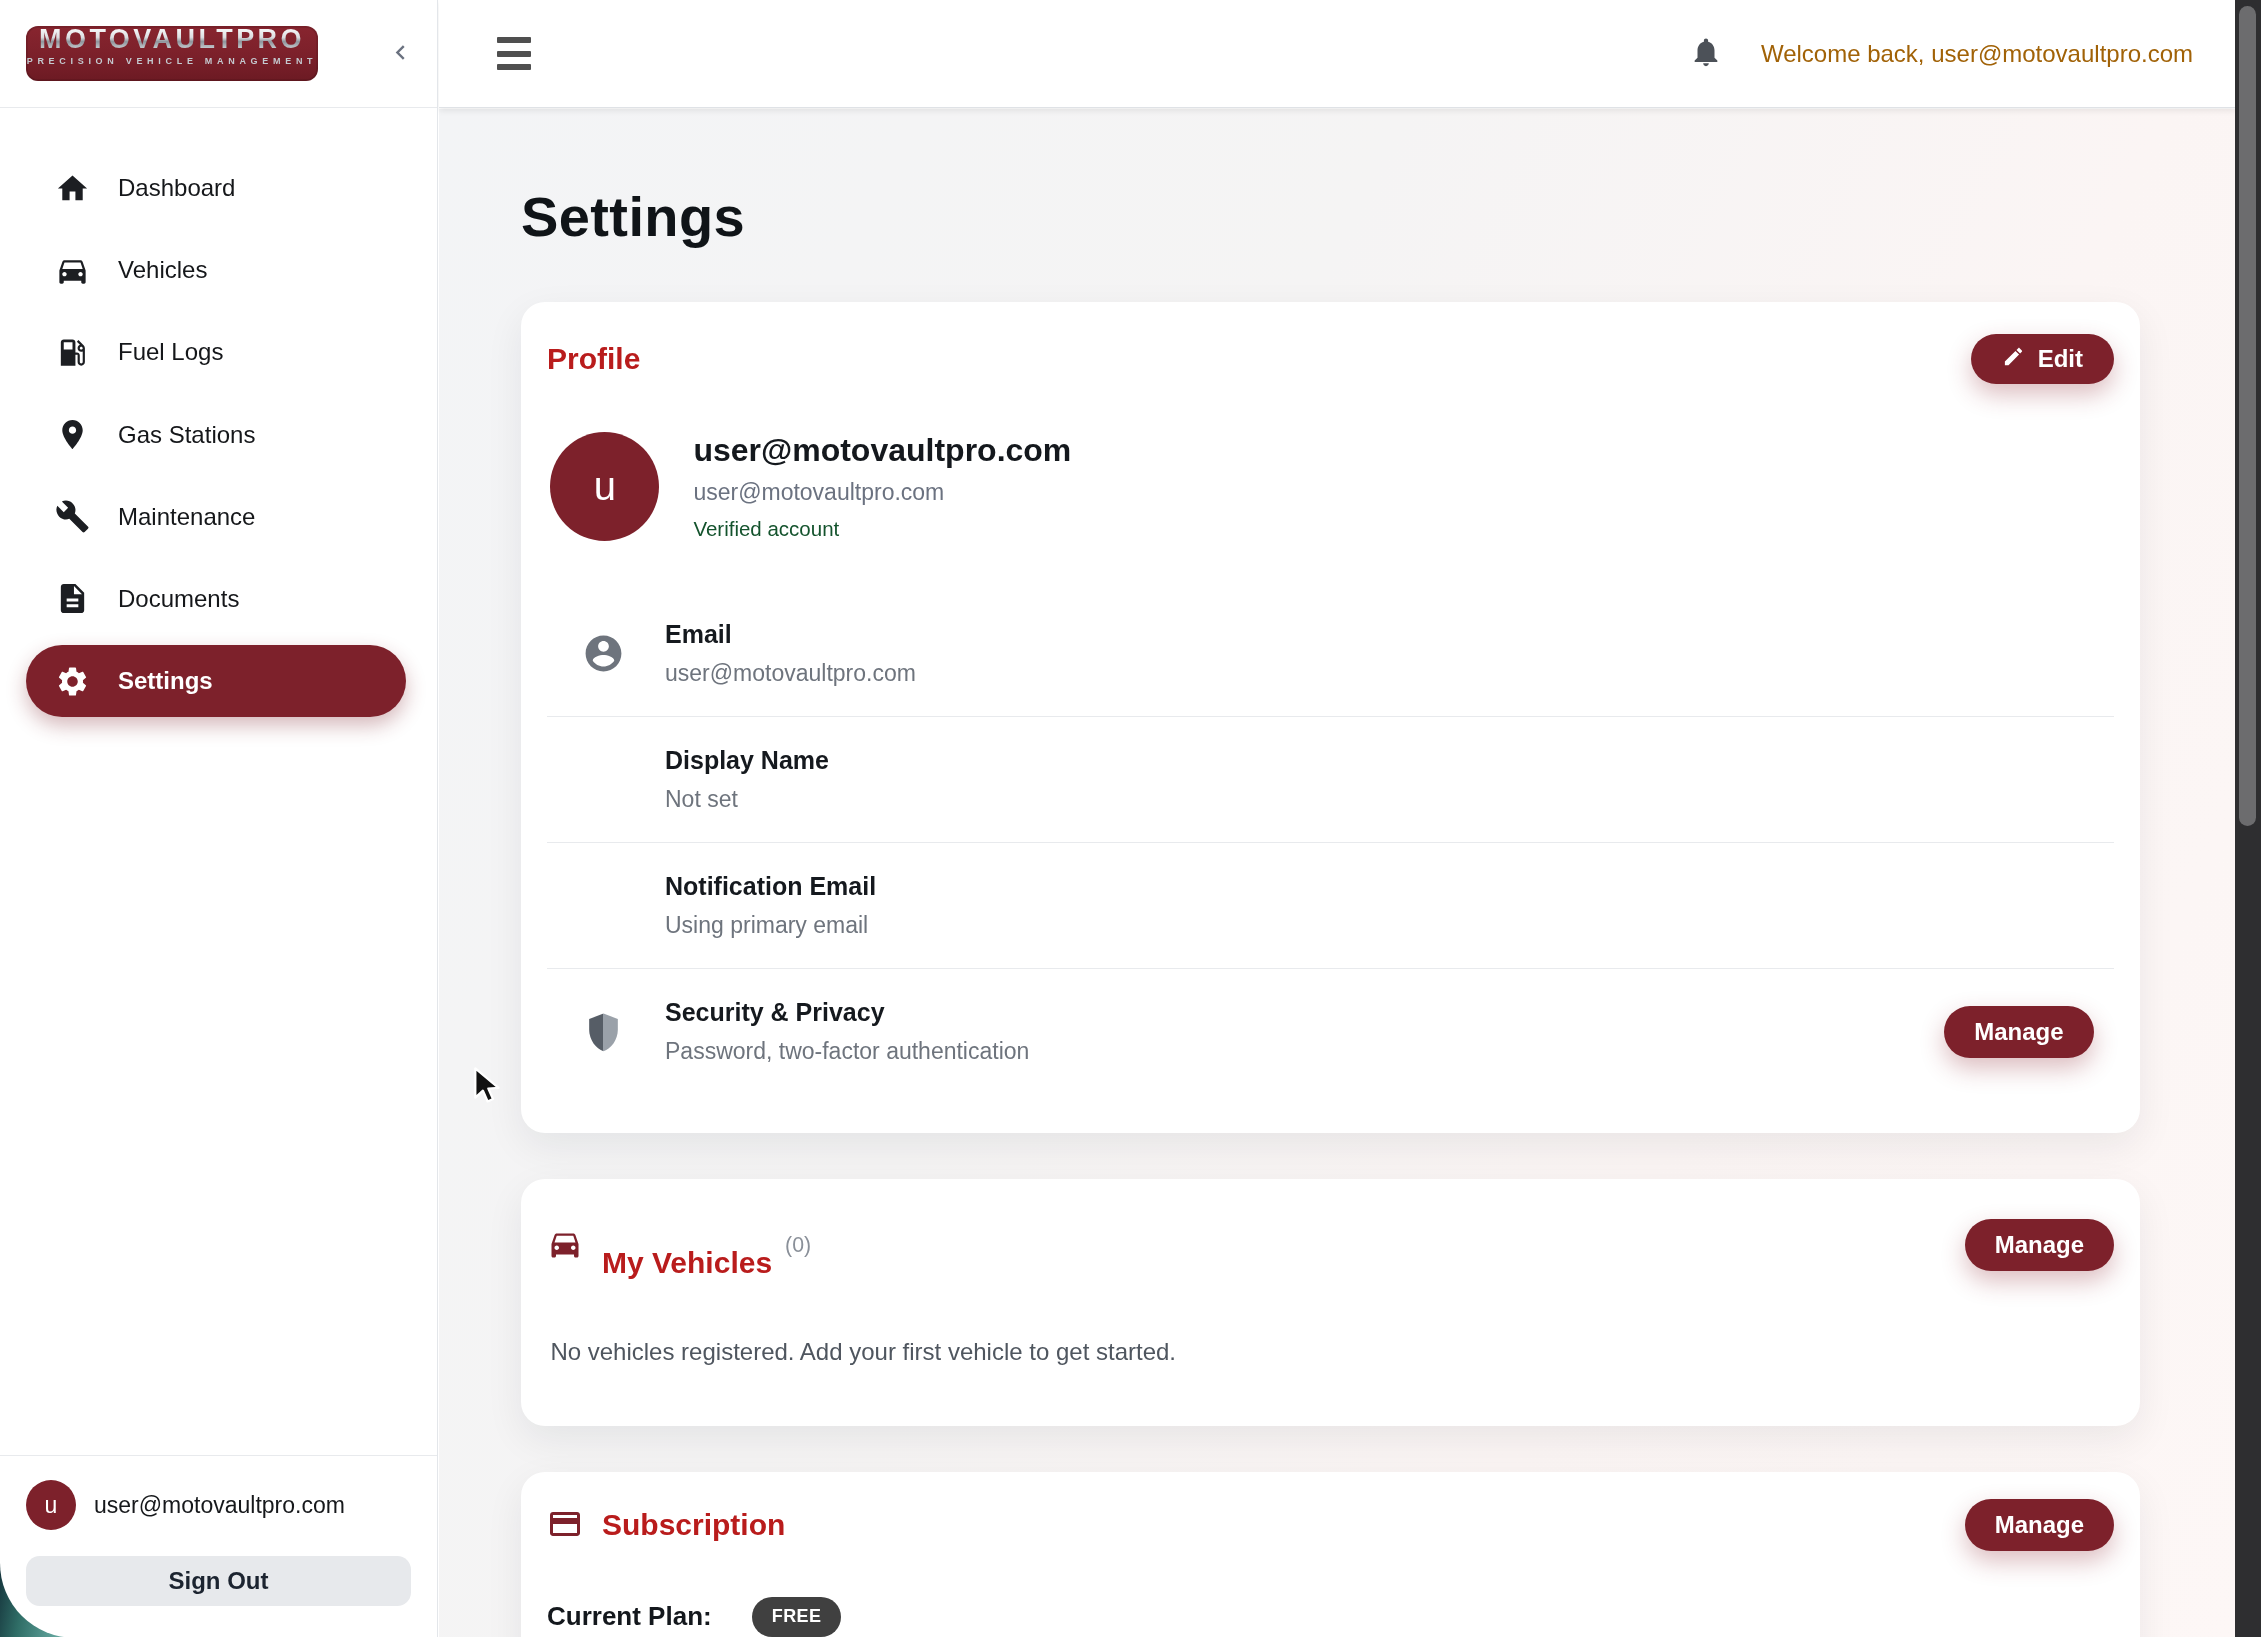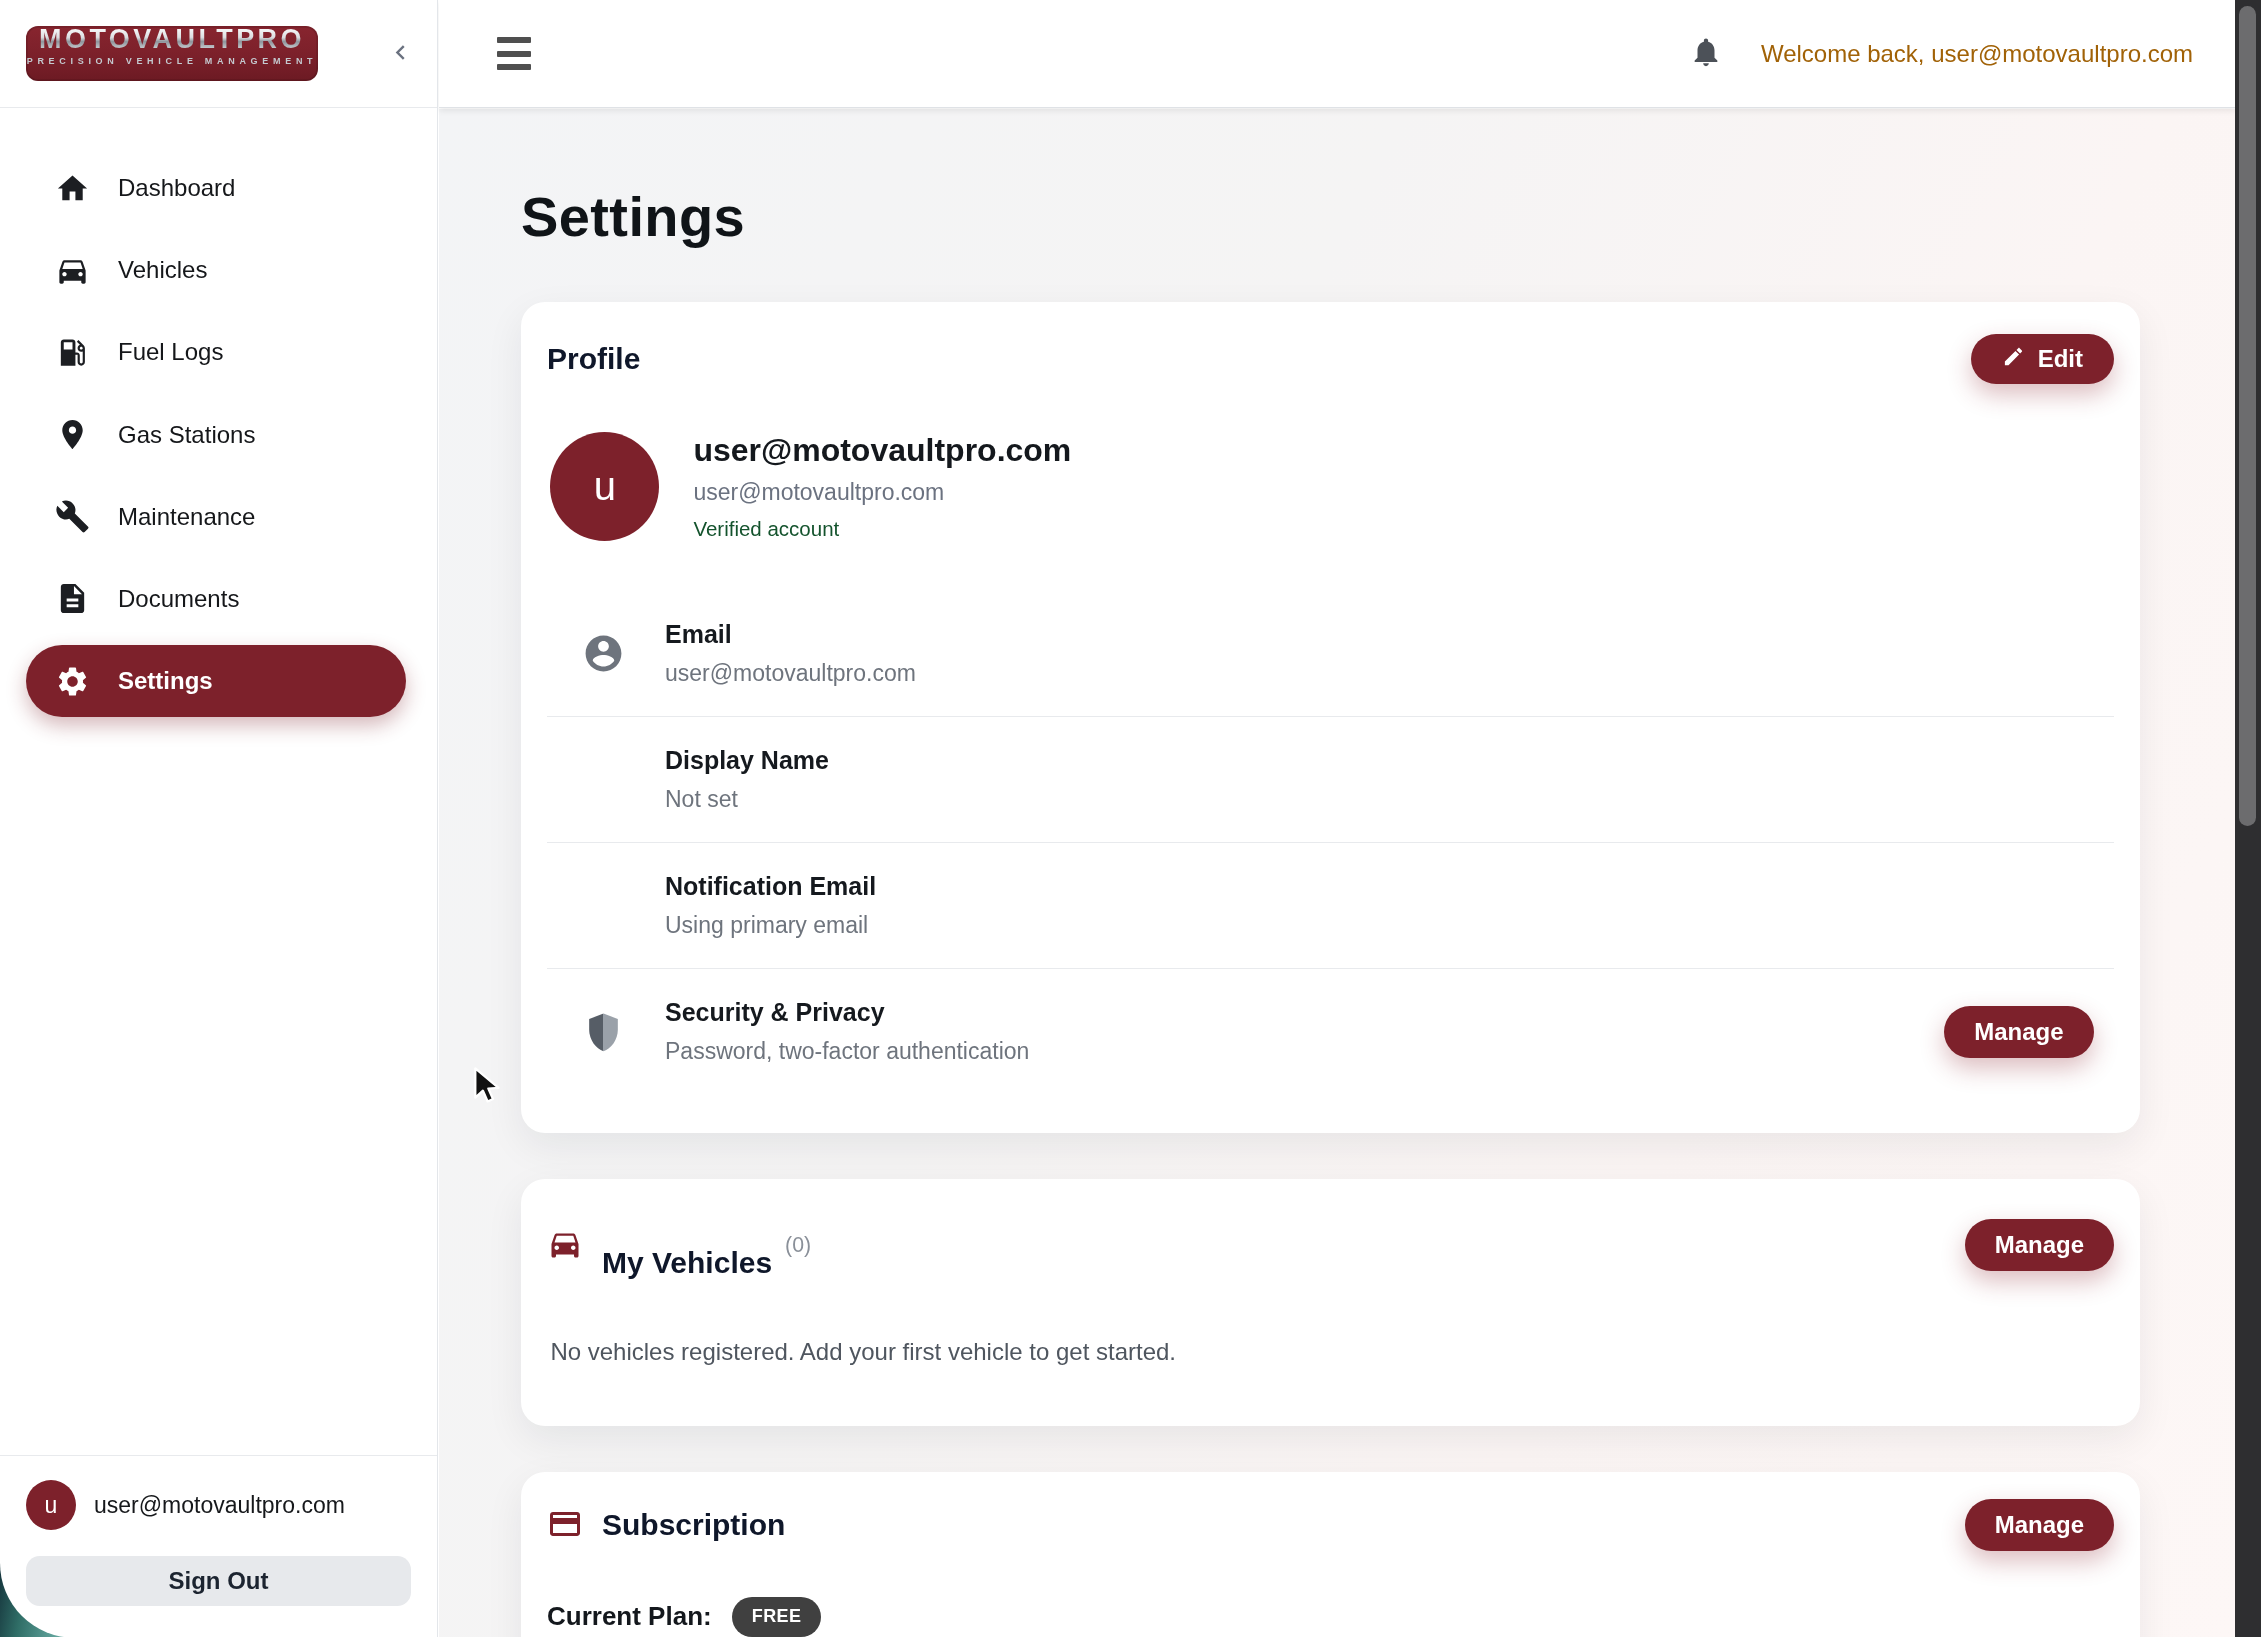--- a/index.html
+++ b/index.html
@@ -62,21 +62,21 @@
 
   
   .main { position:absolute; left:439px; top:109px; width:1797px; height:1529px; z-index:1;
     background:linear-gradient(116deg,#f3f4f6 0%,#f5f4f4 38%,#fbf5f4 68%,#fdf7f6 100%);
     padding:75px 96px 0 82px; overflow:hidden; }
   .page-title { font-size:56px; font-weight:800; color:#101418; margin-bottom:53px; letter-spacing:0.4px; }
 
   .card { background:#ffffff; border-radius:24px; box-shadow:0 13.7px 38px rgba(20,30,45,.07); }
 
   .card-header { display:flex; align-items:center; }
-  .section-title { font-size:30px; font-weight:700; color:#0f172a; }
+  .section-title { font-size:30px; font-weight:700; color:#b91c1c; }
 
   .btn { background:#7d212b; color:#ffffff; border:none; border-radius:853px; cursor:pointer;
     font-family:inherit; font-weight:700; font-size:24px; display:flex; align-items:center;
     justify-content:center; box-shadow:0 10.2px 24px rgba(140,35,48,.30); }
   .btn svg { margin-right:13px; }
 
   
   .profile-card { height:831px; padding:32px 26px 0 26px; margin-bottom:46px; overflow:hidden; }
   .profile-card .card-header { justify-content:space-between; }
   .btn-edit { height:50px; padding:0 31px; }
@@ -102,21 +102,21 @@
   
   .vehicles-card { height:247px; padding:31px 26px; margin-bottom:46px; overflow:hidden; }
   .vehicles-card .card-header .section-title { margin-left:19px;margin-top:36px; }
   .count-badge { font-size:21.3px; color:#8a9099; margin-left:13px; }
   .spacer { flex:1; }
   .empty-text { margin-top:58px; font-size:24px; color:#4f565f; padding-left:3.4px; }
 
   
   .subscription-card { height:222px; padding:27px 26px; overflow:hidden; }
   .subscription-card .card-header .section-title { margin-left:19px; }
-  .plan-row { margin-top:46px; display:flex; align-items:center; }
+  .plan-row { margin-top:46px; display:flex; align-items:center;gap:20px; }
   .plan-label { font-size:26px; font-weight:700; color:#14181d; }
   .plan-badge { margin-left:20.5px; background:#404040; color:#fff; font-size:18px; font-weight:700;
     padding:9.4px 19.6px; border-radius:853px; letter-spacing:0.4px; }
 
   
   .cursor { position:absolute; left:468px; top:1066px; z-index:10; pointer-events:none; }
 </style>
 </head>
 <body>
 

